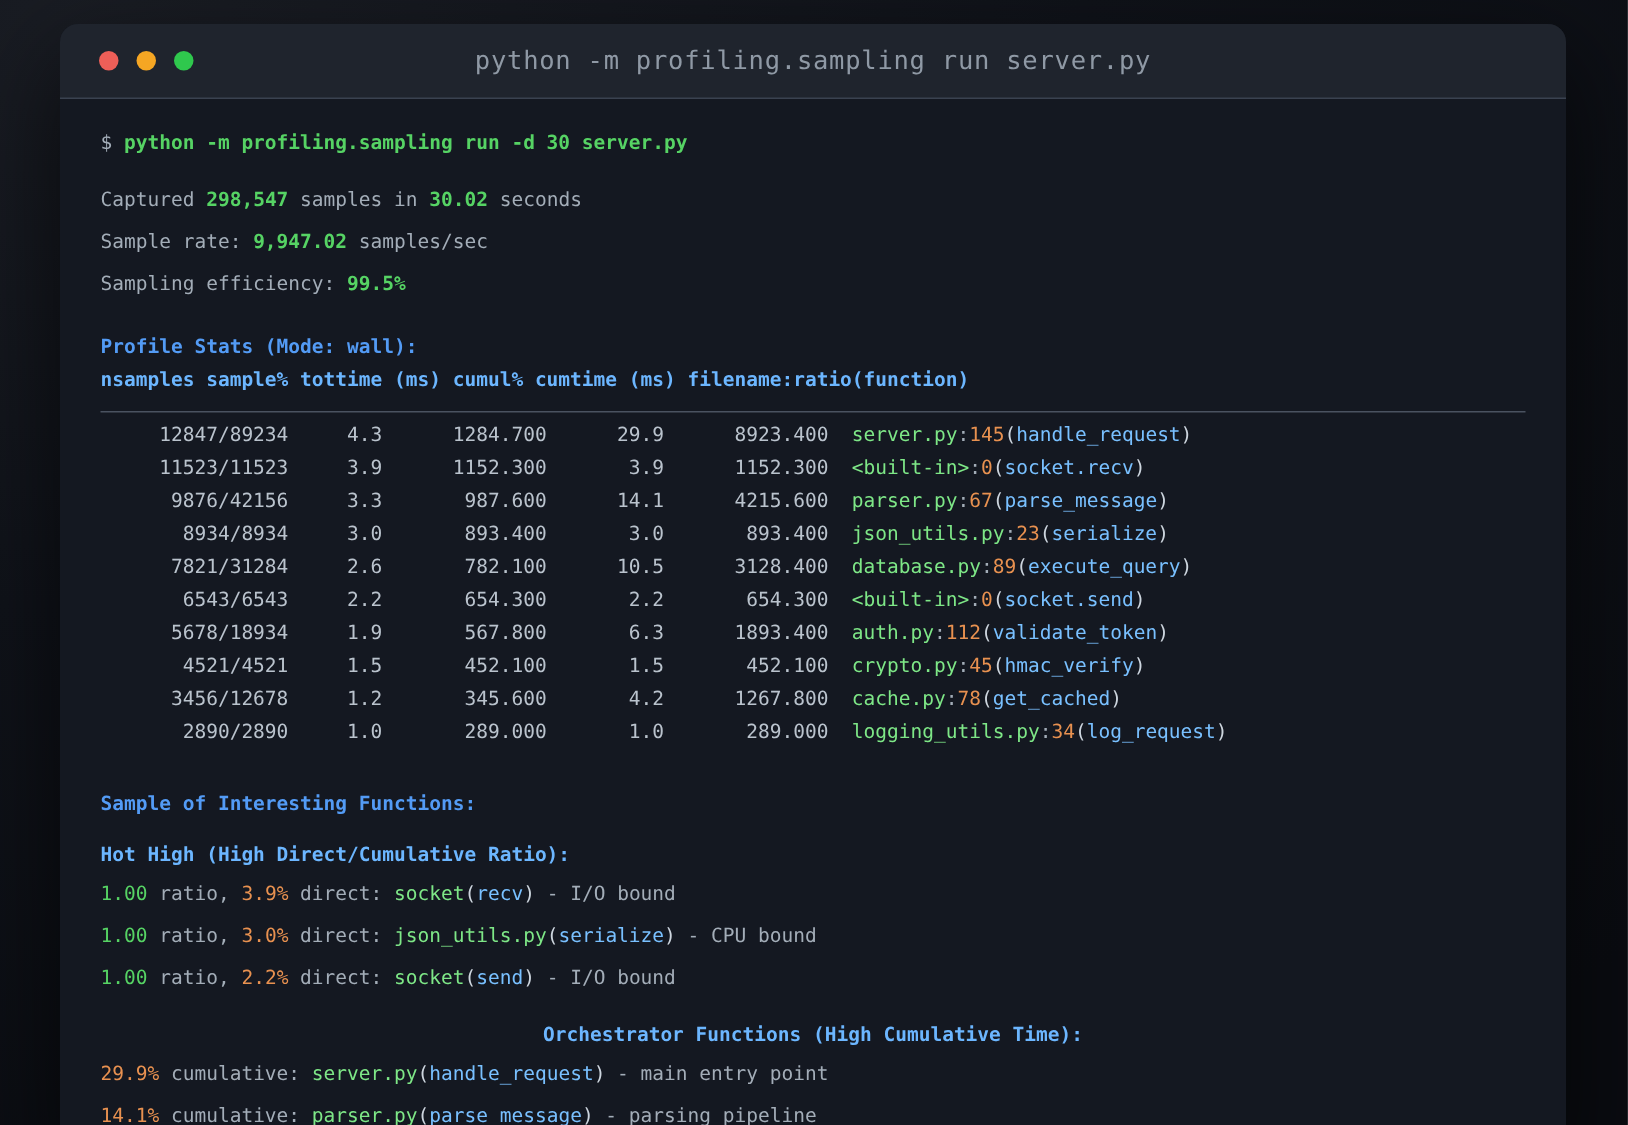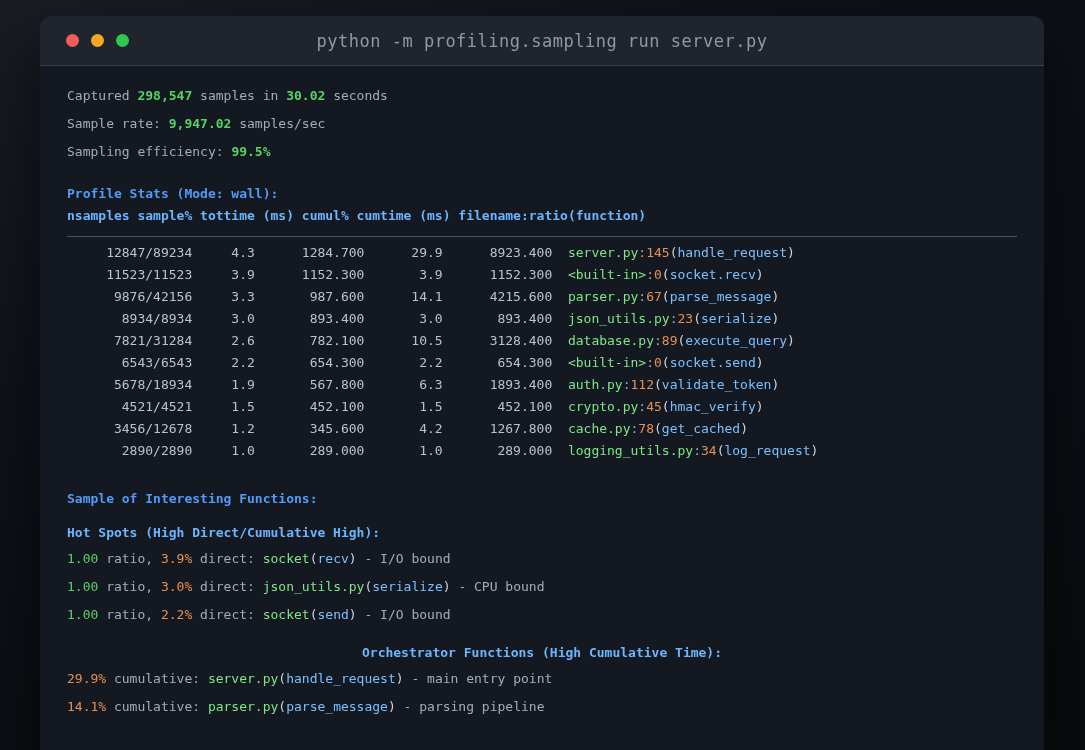--- a/index.html
+++ b/index.html
@@ -74,20 +74,21 @@
   <div class="titlebar">
     <div class="lights">
         <span class="light" id="light-0" style="background: rgb(238, 95, 88);"></span>
         <span class="light" id="light-1" style="background: rgb(245, 166, 35);"></span>
         <span class="light" id="light-2" style="background: rgb(47, 200, 77);"></span>
       </div>
     <div class="win-title">python -m profiling.sampling run server.py</div>
   </div>
 
   <div class="terminal">
+    <div class="ln cmd"><span class="c-gray">$ </span><span class="c-green b">python -m profiling.sampling run -d 30 server.py</span></div>
 
     <div id="stats-lines">
         <div class="ln stat-line"><span class="c-gray">Captured </span><span class="c-green b">298,547</span><span class="c-gray"> samples in </span><span class="c-green b">30.02</span><span class="c-gray"> seconds</span></div>
         <div class="ln stat-line"><span class="c-gray">Sample rate: </span><span class="c-green b">9,947.02</span><span class="c-gray"> samples/sec</span></div>
         <div class="ln stat-line"><span class="c-gray">Sampling efficiency: </span><span class="c-green b">99.5%</span></div>
       </div>
 
     <div class="ln b c-blue-h h-profile">Profile Stats (Mode: wall):</div>
     <div class="ln b c-blue-sub">nsamples sample% tottime (ms) cumul% cumtime (ms) filename:ratio(function)</div>
     <hr class="divider">
@@ -99,21 +100,21 @@
         <div class="ln "><span class="c-num">      7821/31284     2.6       782.100      10.5      3128.400  </span><span class="c-green-file">database.py</span><span class="c-gray">:</span><span class="c-orange">89</span><span class="c-bright">(</span><span class="c-blue-func">execute_query</span><span class="c-bright">)</span></div>
         <div class="ln "><span class="c-num">       6543/6543     2.2       654.300       2.2       654.300  </span><span class="c-green-file">&lt;built-in&gt;</span><span class="c-gray">:</span><span class="c-orange">0</span><span class="c-bright">(</span><span class="c-blue-func">socket.send</span><span class="c-bright">)</span></div>
         <div class="ln "><span class="c-num">      5678/18934     1.9       567.800       6.3      1893.400  </span><span class="c-green-file">auth.py</span><span class="c-gray">:</span><span class="c-orange">112</span><span class="c-bright">(</span><span class="c-blue-func">validate_token</span><span class="c-bright">)</span></div>
         <div class="ln "><span class="c-num">       4521/4521     1.5       452.100       1.5       452.100  </span><span class="c-green-file">crypto.py</span><span class="c-gray">:</span><span class="c-orange">45</span><span class="c-bright">(</span><span class="c-blue-func">hmac_verify</span><span class="c-bright">)</span></div>
         <div class="ln "><span class="c-num">      3456/12678     1.2       345.600       4.2      1267.800  </span><span class="c-green-file">cache.py</span><span class="c-gray">:</span><span class="c-orange">78</span><span class="c-bright">(</span><span class="c-blue-func">get_cached</span><span class="c-bright">)</span></div>
         <div class="ln "><span class="c-num">       2890/2890     1.0       289.000       1.0       289.000  </span><span class="c-green-file">logging_utils.py</span><span class="c-gray">:</span><span class="c-orange">34</span><span class="c-bright">(</span><span class="c-blue-func">log_request</span><span class="c-bright">)</span></div>
       </div>
 
     <div class="ln b c-blue-h h-summary">Sample of Interesting Functions:</div>
 
-    <div class="ln b c-blue-sub h-sub">Hot Spots (High Direct/Cumulative High):</div>
+    <div class="ln b c-blue-sub h-sub">Hot High (High Direct/Cumulative Ratio):</div>
     <div id="hot-spot-lines">
         <div class="ln sum-line"><span class="c-green">1.00</span><span class="c-gray"> ratio, </span><span class="c-orange">3.9%</span><span class="c-gray"> direct: </span><span class="c-green-file">socket</span><span class="c-bright">(</span><span class="c-blue-func">recv</span><span class="c-bright">)</span><span class="c-gray"> - I/O bound</span></div>
         <div class="ln sum-line"><span class="c-green">1.00</span><span class="c-gray"> ratio, </span><span class="c-orange">3.0%</span><span class="c-gray"> direct: </span><span class="c-green-file">json_utils.py</span><span class="c-bright">(</span><span class="c-blue-func">serialize</span><span class="c-bright">)</span><span class="c-gray"> - CPU bound</span></div>
         <div class="ln sum-line"><span class="c-green">1.00</span><span class="c-gray"> ratio, </span><span class="c-orange">2.2%</span><span class="c-gray"> direct: </span><span class="c-green-file">socket</span><span class="c-bright">(</span><span class="c-blue-func">send</span><span class="c-bright">)</span><span class="c-gray"> - I/O bound</span></div>
       </div>
 
     <div class="ln b c-blue-sub h-orch">Orchestrator Functions (High Cumulative Time):</div>
     <div id="orchestrator-lines">
         <div class="ln orch-line orch-first"><span class="c-orange">29.9%</span><span class="c-gray"> cumulative: </span><span class="c-green-file">server.py</span><span class="c-bright">(</span><span class="c-blue-func">handle_request</span><span class="c-bright">)</span><span class="c-gray"> - main entry point</span></div>
         <div class="ln orch-line"><span class="c-orange">14.1%</span><span class="c-gray"> cumulative: </span><span class="c-green-file">parser.py</span><span class="c-bright">(</span><span class="c-blue-func">parse_message</span><span class="c-bright">)</span><span class="c-gray"> - parsing pipeline</span></div>

